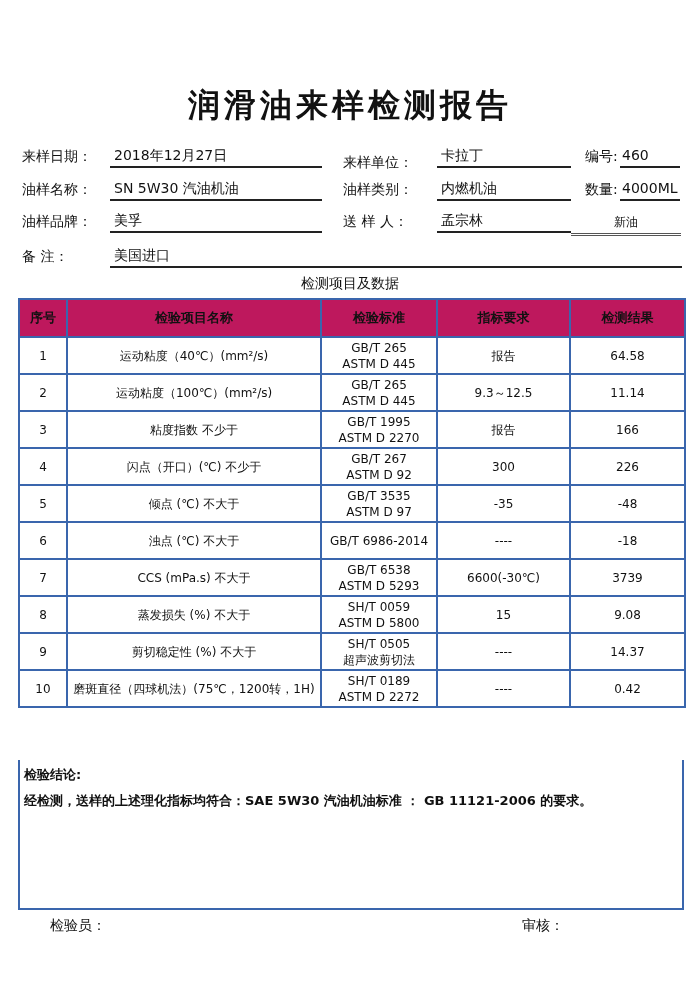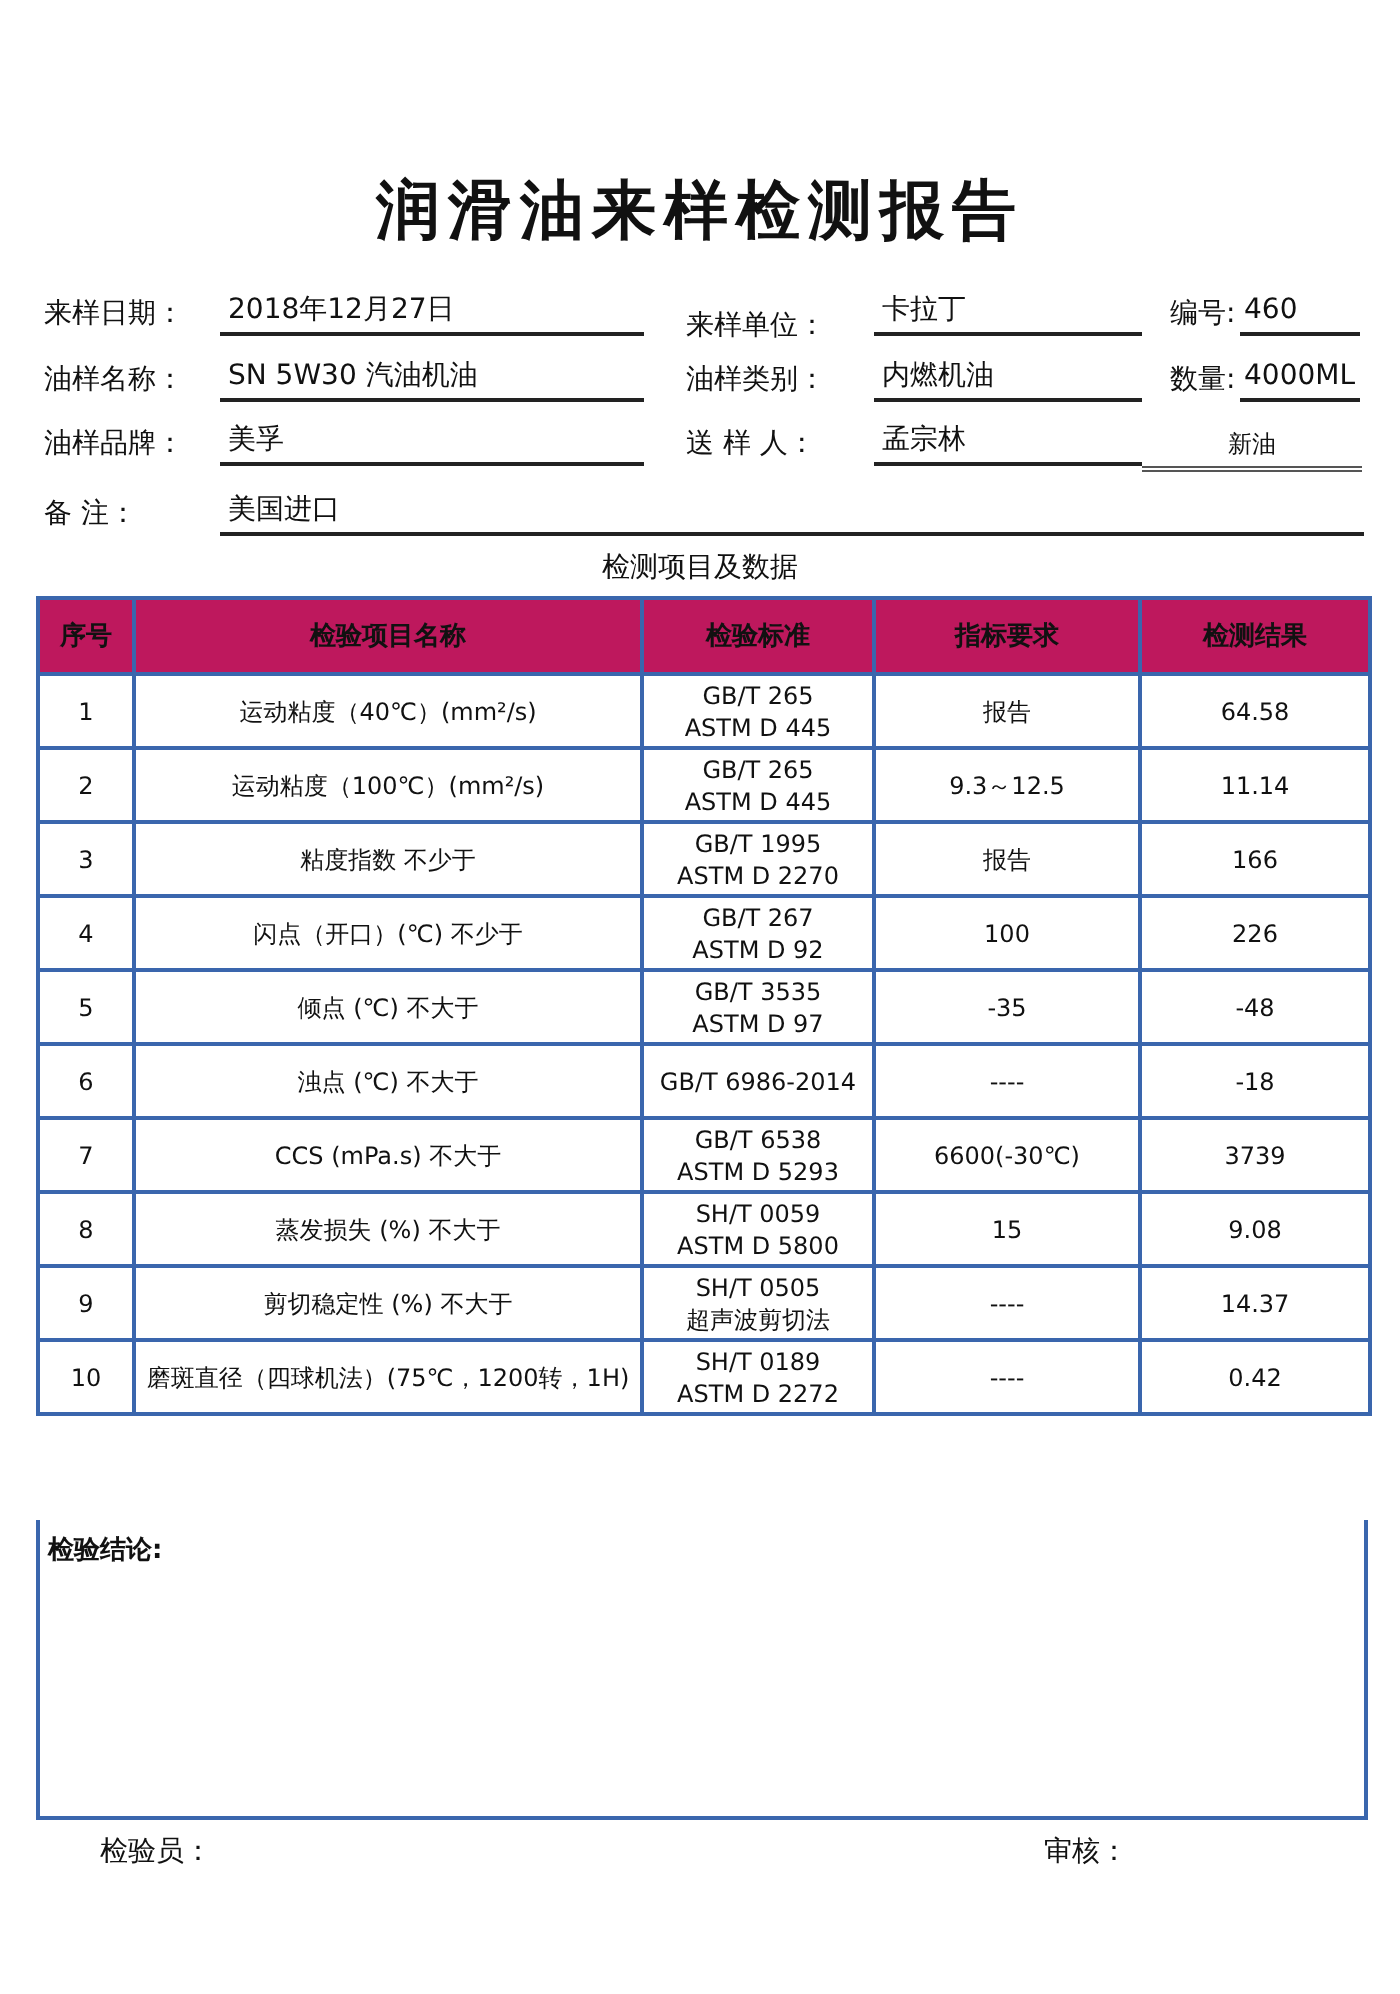--- a/index.html
+++ b/index.html
@@ -103,21 +103,21 @@
       <td>报告</td>
       <td>166</td>
     </tr>
     <tr>
       <td>4</td>
       <td>闪点（开口）(℃) 不少于</td>
       <td>
           <div>GB/T 267</div>
           <div>ASTM D 92</div>
         </td>
-      <td>100</td>
+      <td>300</td>
       <td>226</td>
     </tr>
     <tr>
       <td>5</td>
       <td>倾点 (℃) 不大于</td>
       <td>
           <div>GB/T 3535</div>
           <div>ASTM D 97</div>
         </td>
       <td>-35</td>
@@ -170,16 +170,17 @@
           <div>ASTM D 2272</div>
         </td>
       <td>----</td>
       <td>0.42</td>
     </tr>
   </tbody>
 </table>
 
 <div class="conclusion">
   <div class="conc-title">检验结论:</div>
+  <div class="conc-text">经检测，送样的上述理化指标均符合：SAE 5W30 汽油机油标准 ： GB 11121-2006 的要求。</div>
 </div>
 
 <div class="sig" style="left:50px;">检验员：</div>
 <div class="sig" style="left:522px;">审核：</div>
 
 </body></html>

